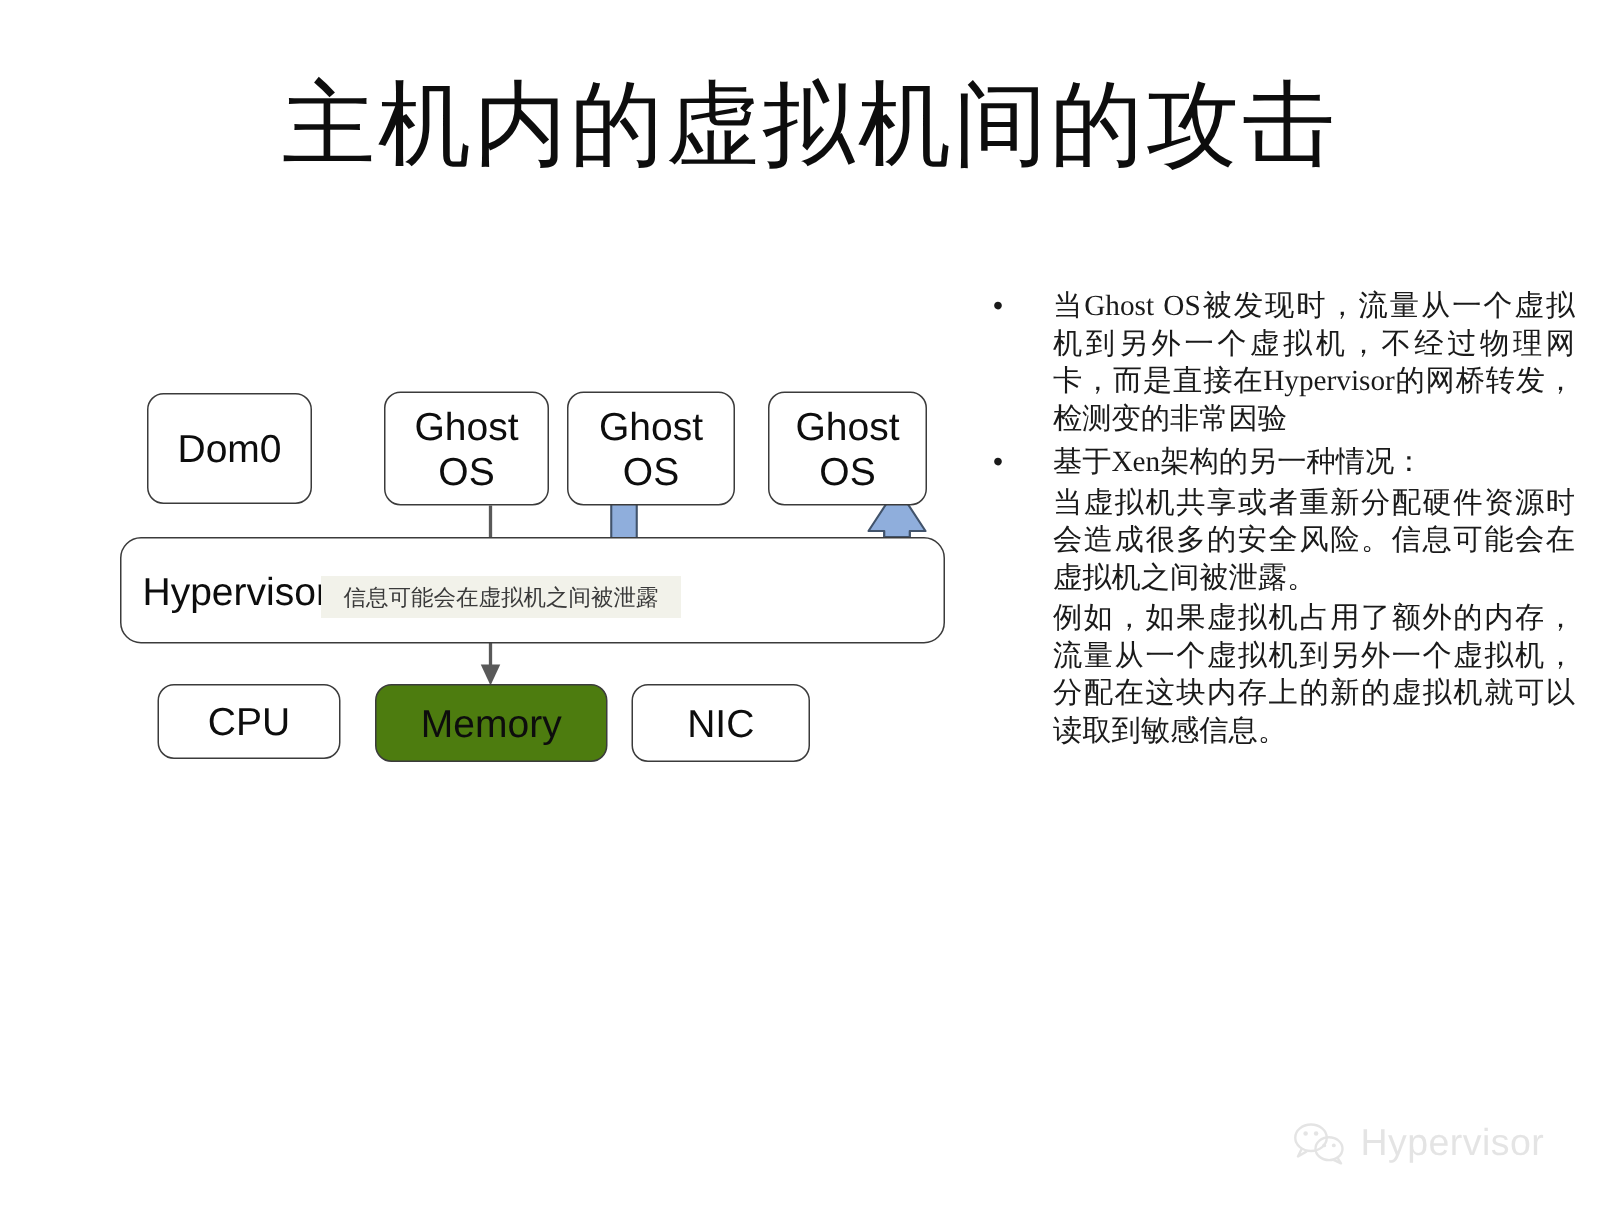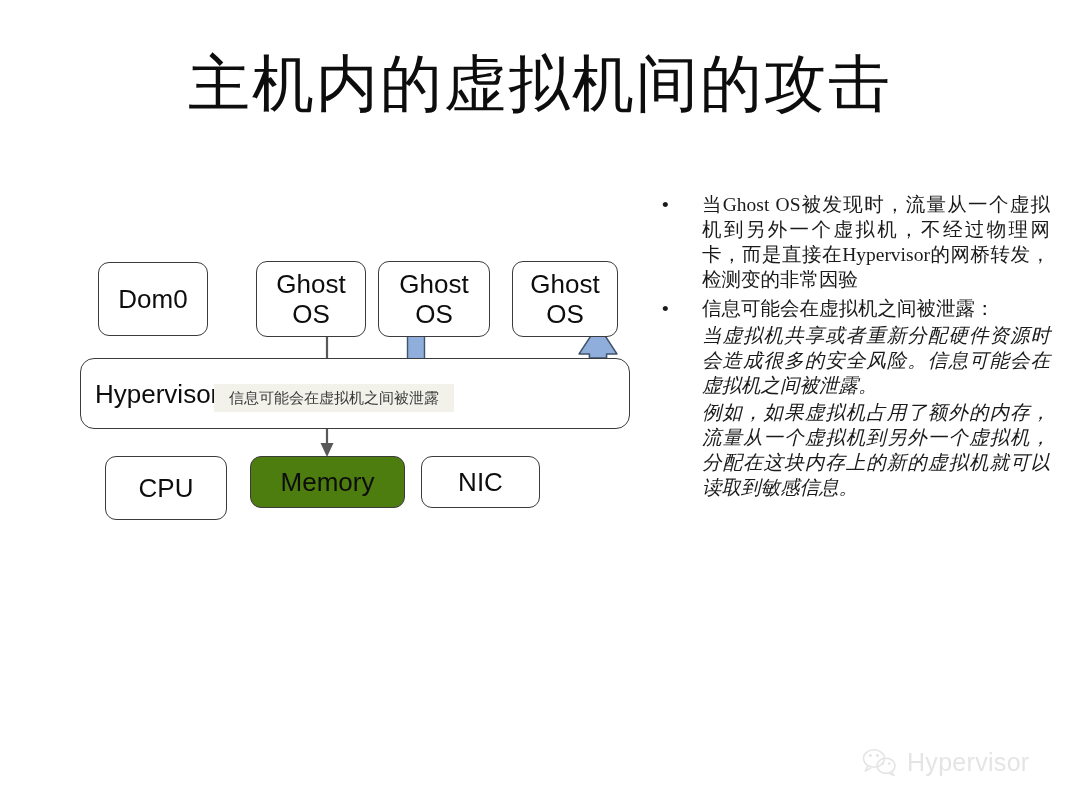--- a/index.html
+++ b/index.html
@@ -64,21 +64,21 @@
     left: 80px; top: 358px; width: 550px; height: 71px;
     border-radius: 14px;
     justify-content: flex-start;
   }
   #node-hypervisor .hv-label {
     padding-left: 14px;
     font-size: 26px;
     white-space: nowrap;
   }
 
-  #node-cpu    { left: 105px; top: 456px; width: 122px; height: 64px; }
+  #node-cpu    { left: 105px; top: 456px; width: 122px; height: 50px; }
   #node-memory { left: 250px; top: 456px; width: 155px; height: 52px; }
   #node-nic    { left: 421px; top: 456px; width: 119px; height: 52px; }
 
   
   #mapping-label {
     position: absolute;
     left: 214px;
     top: 384px;
     width: 240px;
     height: 28px;
@@ -121,21 +121,21 @@
     color: #1a1a1a;
   }
   .para {
     font-family: "Liberation Serif", serif;
     font-size: 19.5px;
     line-height: 25px;
     color: #1a1a1a;
     text-align: justify;
     margin: 0;
   }
-  .para.sub { margin-top: 2px; font-style: italic; }
+  .para.sub { margin-top: 2px; }
 
   
   #watermark {
     position: absolute;
     left: 862px;
     top: 742px;
     width: 200px;
     height: 40px;
     display: flex;
     align-items: center;
@@ -214,21 +214,21 @@
 
 <div id="body-text">
 
   <div class="bullet-block">
     <span class="bullet-dot">•</span>
     <p class="para">当Ghost OS被发现时，流量从一个虚拟机到另外一个虚拟机，不经过物理网卡，而是直接在Hypervisor的网桥转发，检测变的非常因验</p>
   </div>
 
   <div class="bullet-block">
     <span class="bullet-dot">•</span>
-    <p class="para">信息可能会在虚拟机之间被泄露：</p>
+    <p class="para">基于Xen架构的另一种情况：</p>
     <p class="para sub">当虚拟机共享或者重新分配硬件资源时会造成很多的安全风险。信息可能会在虚拟机之间被泄露。</p>
     <p class="para sub">例如，如果虚拟机占用了额外的内存，流量从一个虚拟机到另外一个虚拟机，分配在这块内存上的新的虚拟机就可以读取到敏感信息。</p>
   </div>
 </div>
 
 <div id="watermark">
   <svg width="36" height="30" viewBox="0 0 36 30">
     <g fill="none" stroke="#cfcfcf" stroke-width="1.6">
       <ellipse cx="12" cy="11.5" rx="10.5" ry="8.8"></ellipse>
       <path d="M 6 18.5 L 3.3 24 L 9.2 20.6" stroke-linejoin="round"></path>

